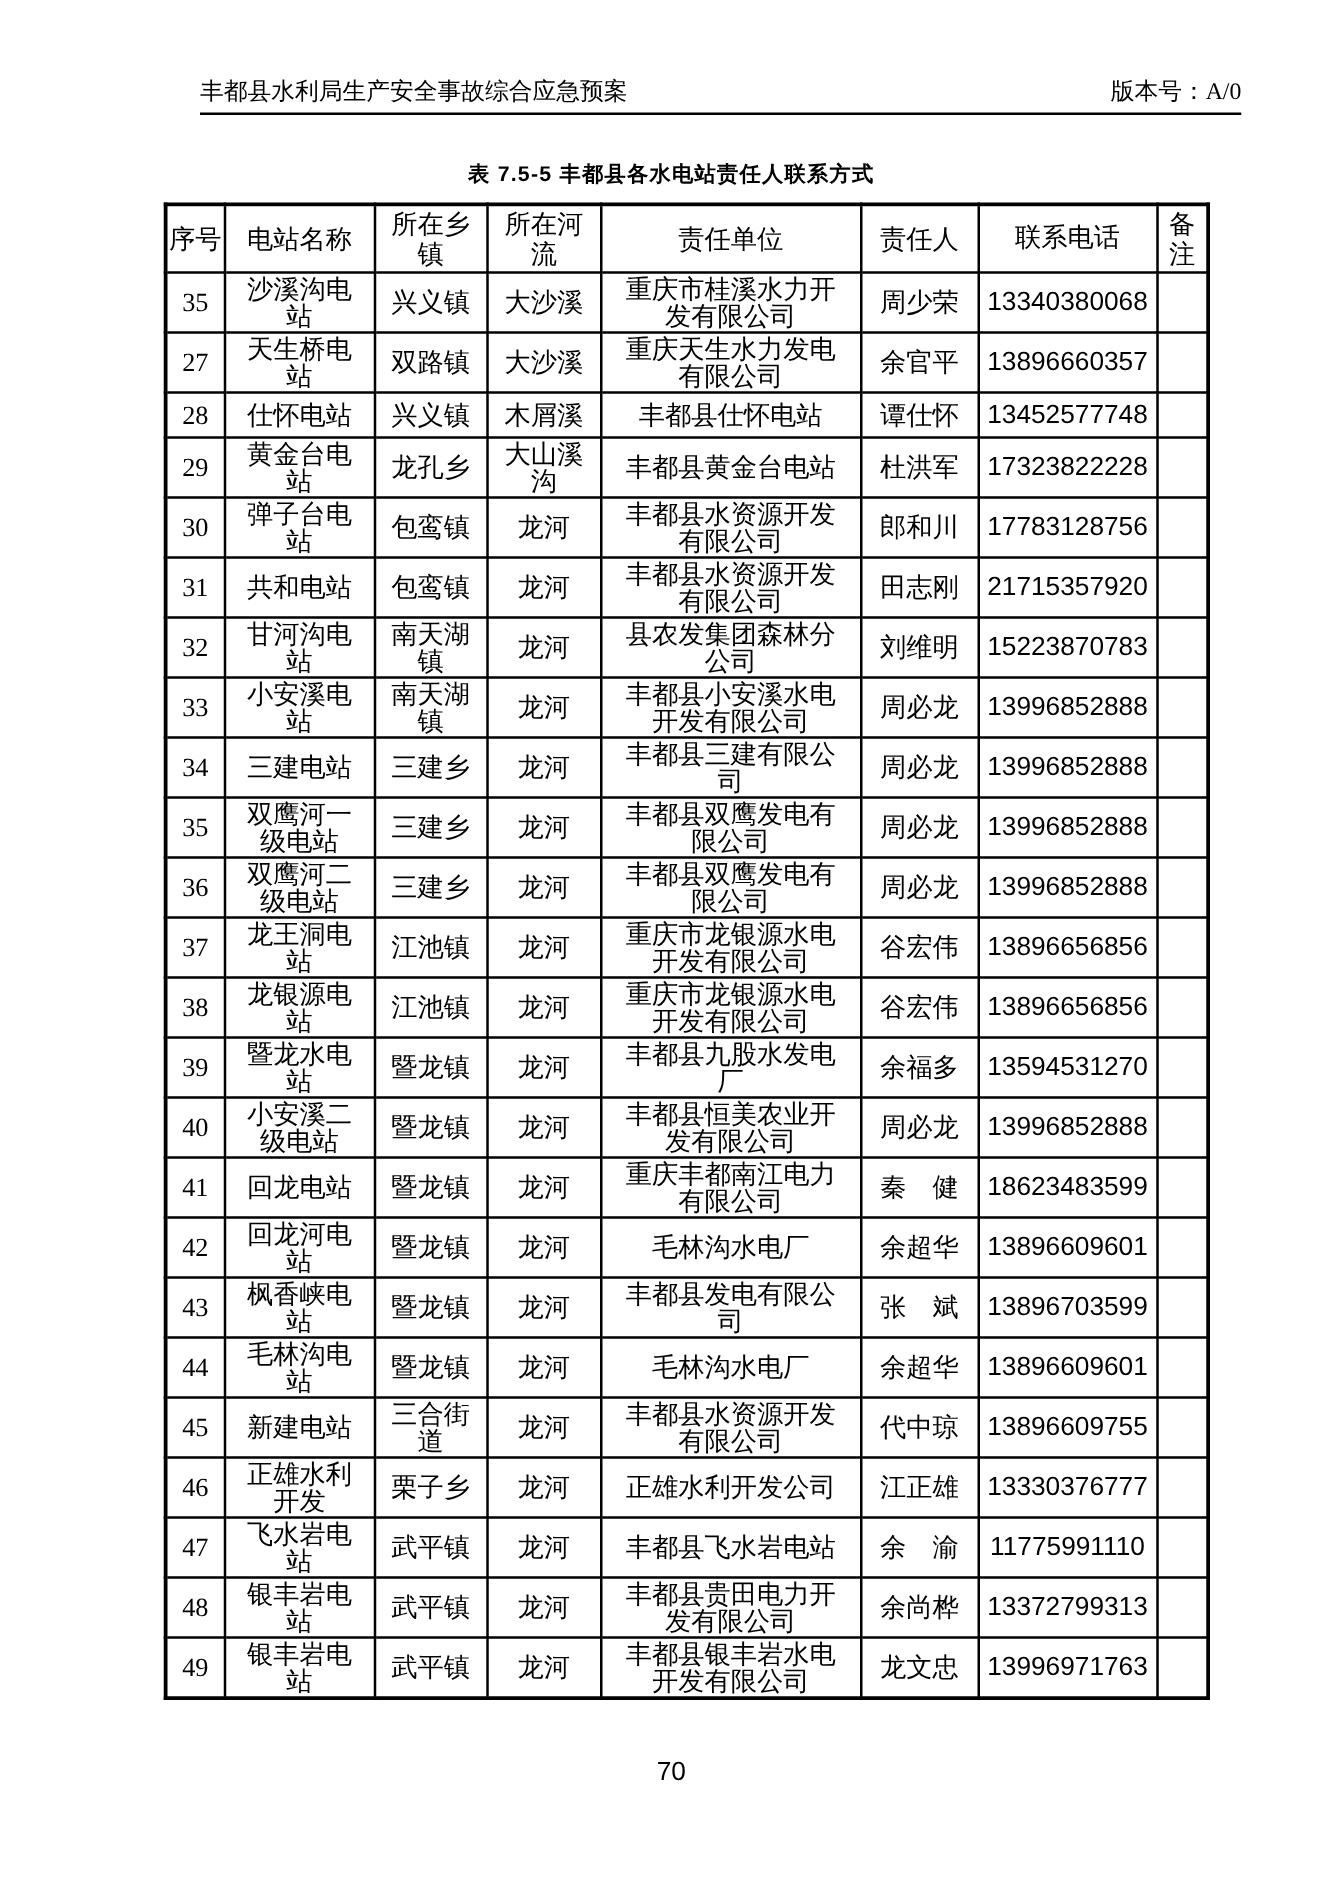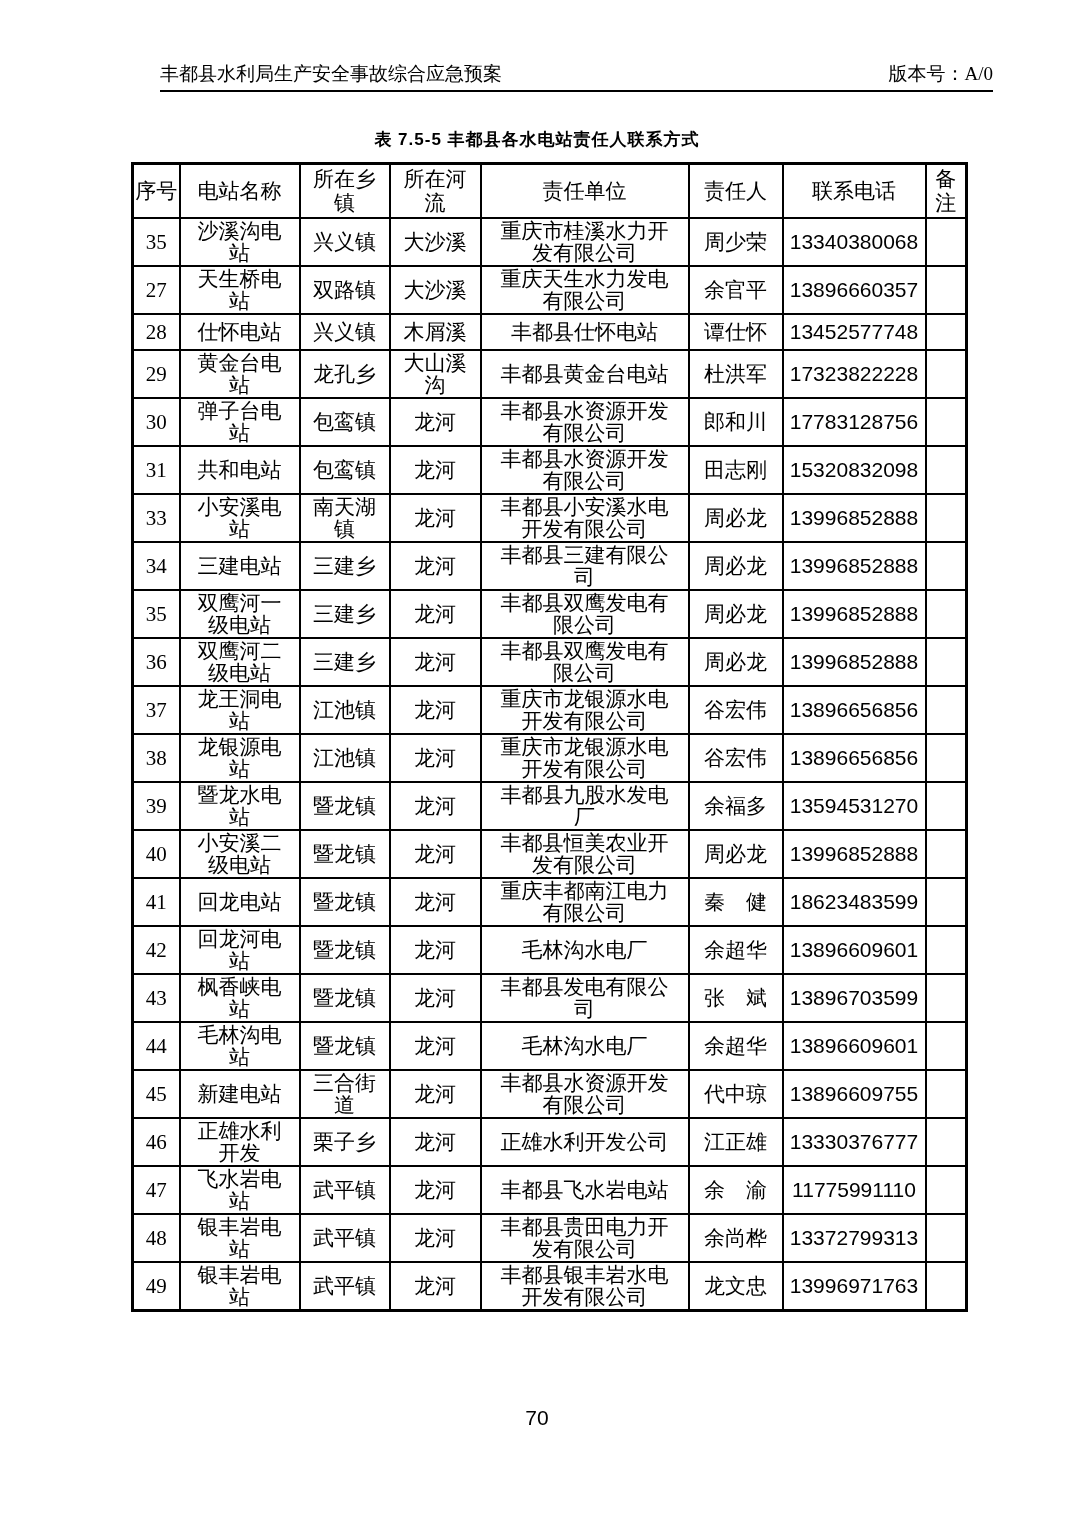--- a/index.html
+++ b/index.html
@@ -173,21 +173,31 @@
           <td class="col-phone">17783128756</td>
           <td class="col-remark"></td>
         </tr>
         <tr>
           <td class="col-index">31</td>
           <td class="col-station">共和电站</td>
           <td class="col-township">包鸾镇</td>
           <td class="col-river">龙河</td>
           <td class="col-unit">丰都县水资源开发有限公司</td>
           <td class="col-person">田志刚</td>
-          <td class="col-phone">15320832098</td>
+          <td class="col-phone">21715357920</td>
+          <td class="col-remark"></td>
+        </tr>
+        <tr>
+          <td class="col-index">32</td>
+          <td class="col-station">甘河沟电站</td>
+          <td class="col-township">南天湖镇</td>
+          <td class="col-river">龙河</td>
+          <td class="col-unit">县农发集团森林分公司</td>
+          <td class="col-person">刘维明</td>
+          <td class="col-phone">15223870783</td>
           <td class="col-remark"></td>
         </tr>
         <tr>
           <td class="col-index">33</td>
           <td class="col-station">小安溪电站</td>
           <td class="col-township">南天湖镇</td>
           <td class="col-river">龙河</td>
           <td class="col-unit">丰都县小安溪水电开发有限公司</td>
           <td class="col-person">周必龙</td>
           <td class="col-phone">13996852888</td>

